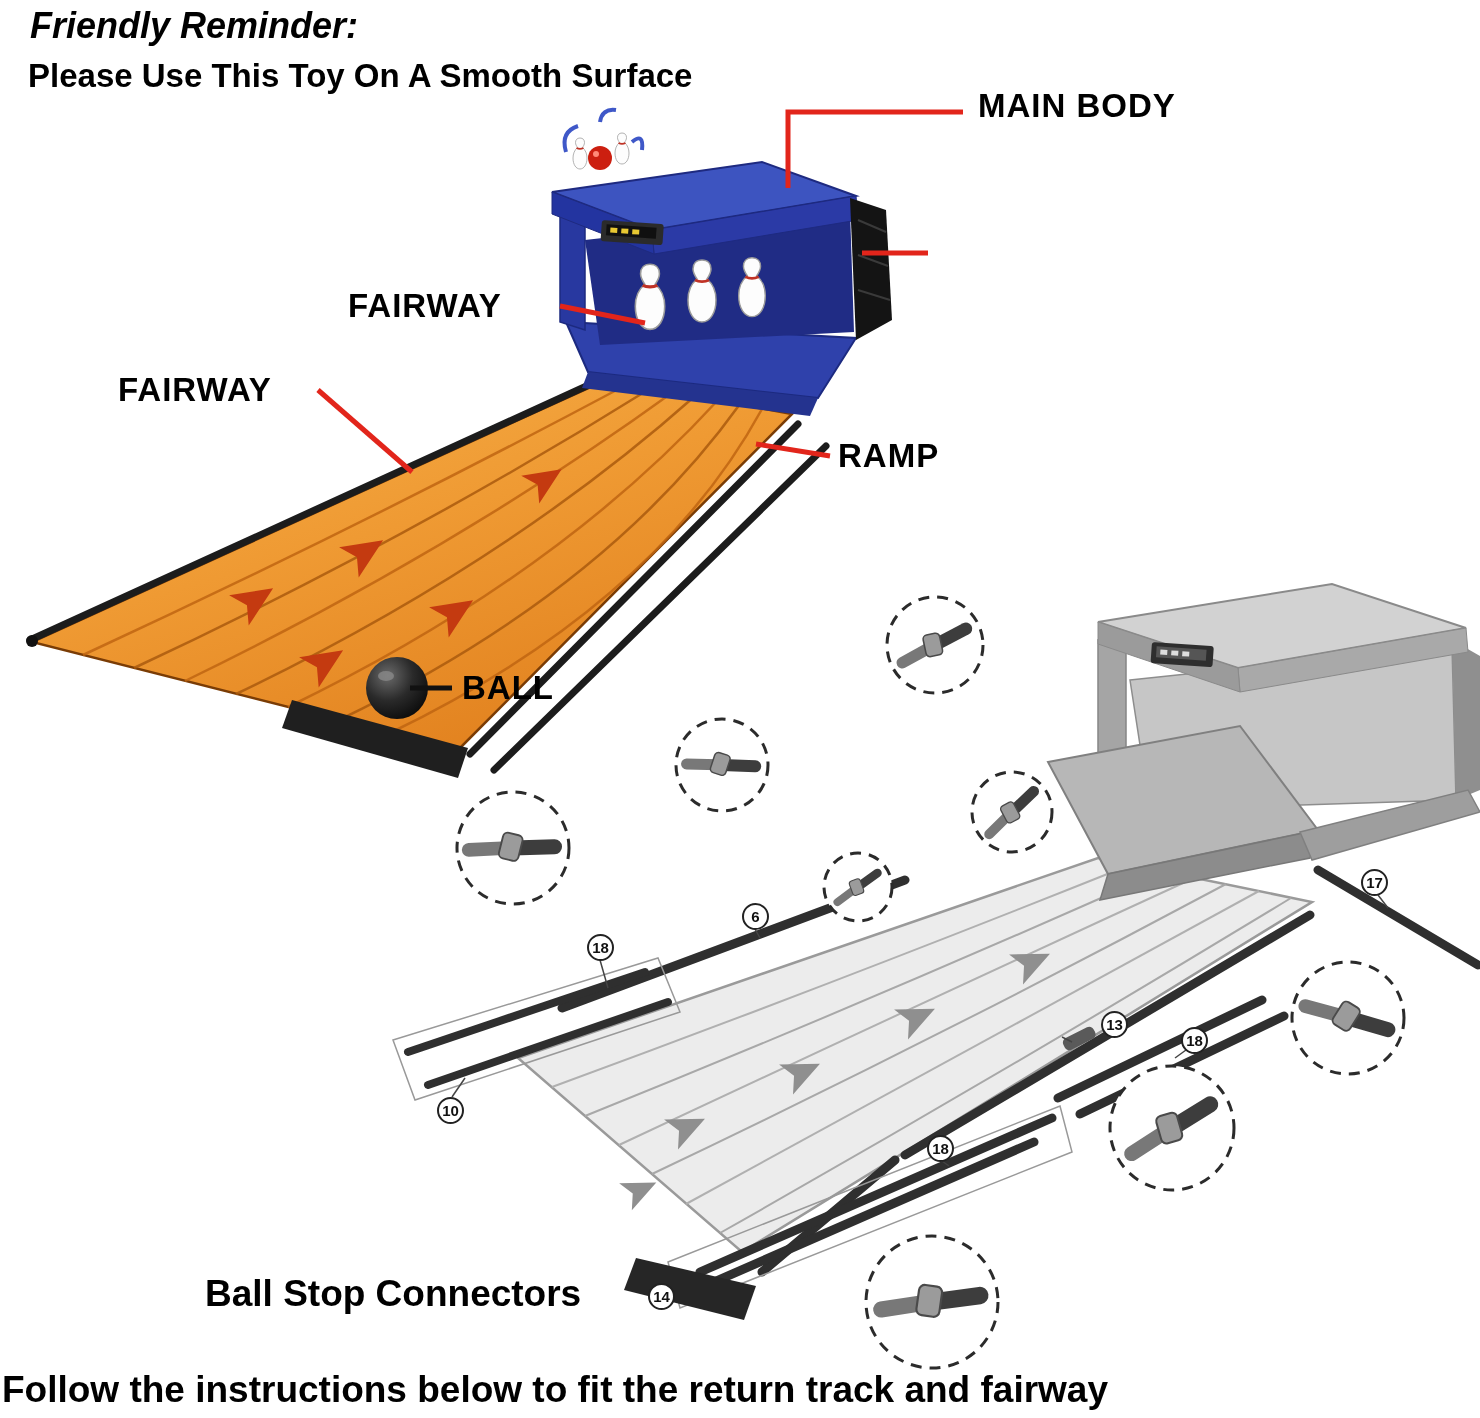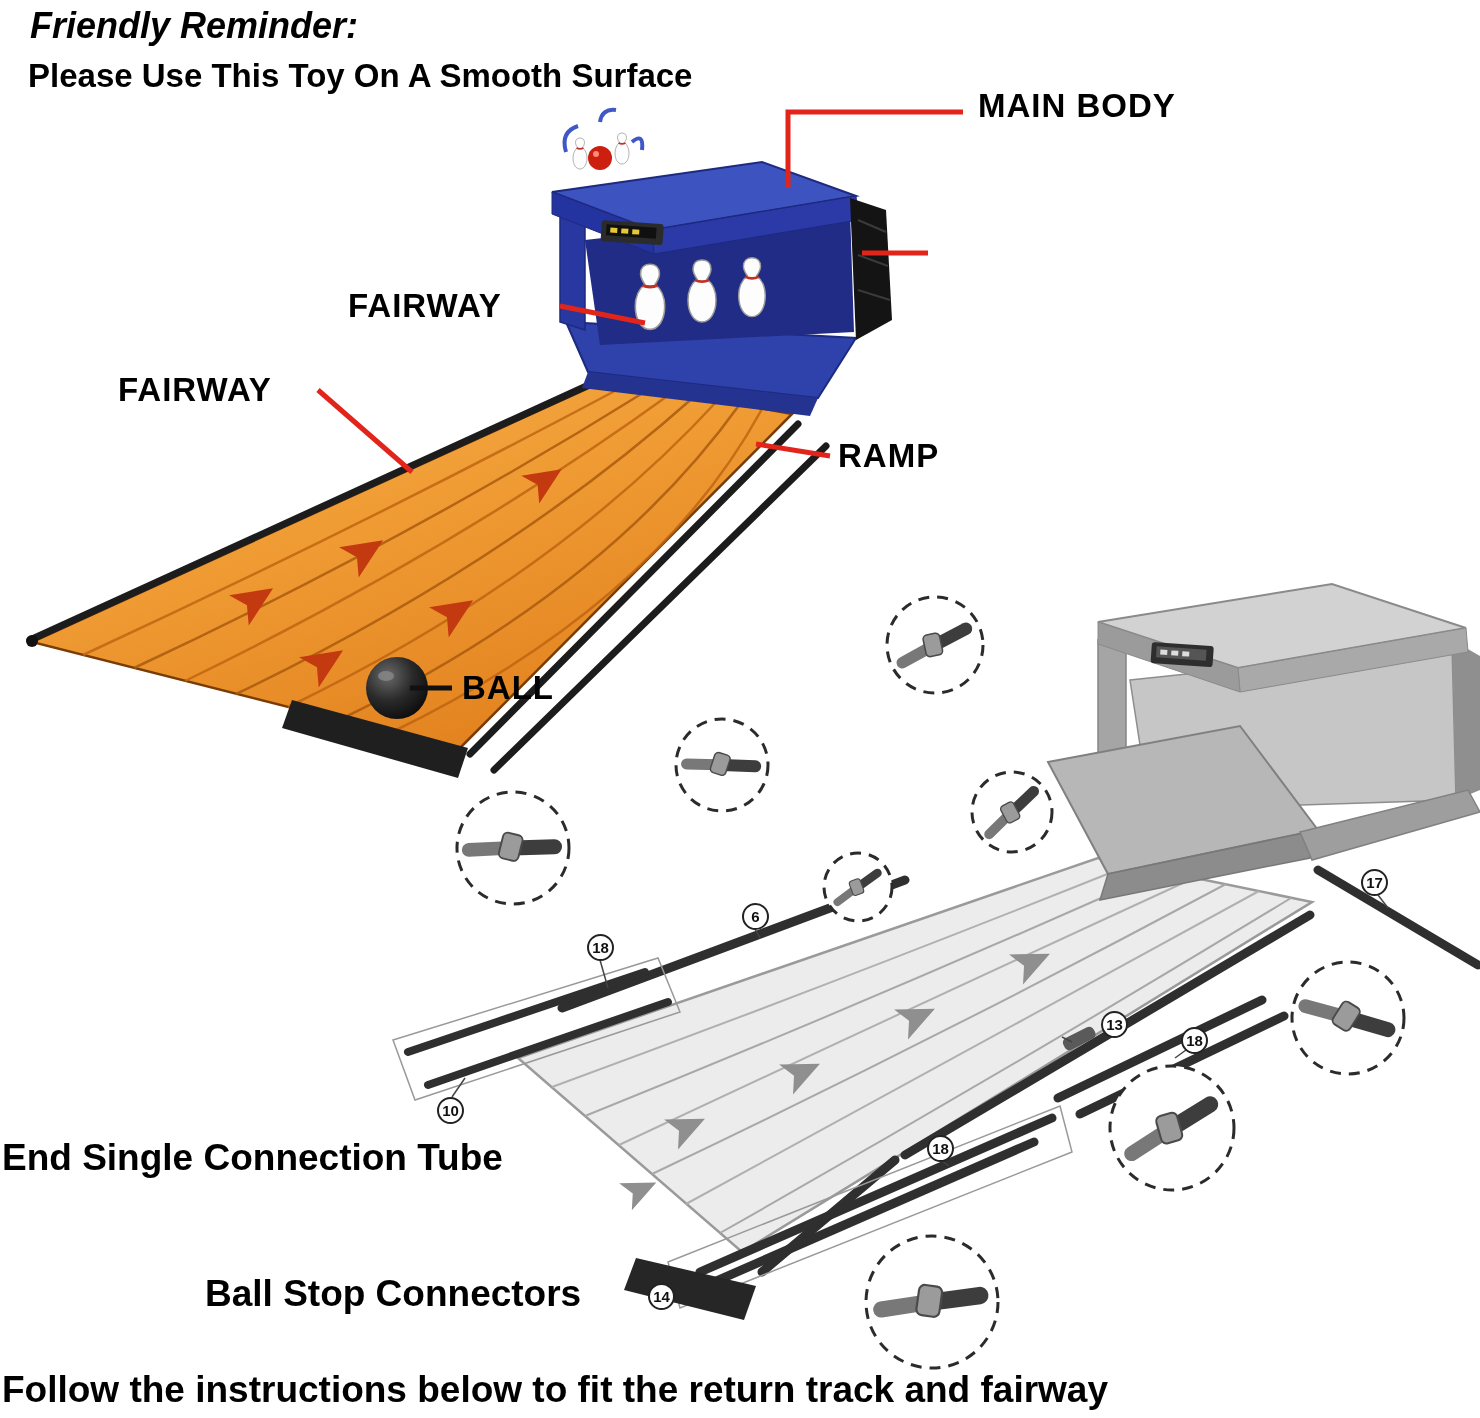--- a/index.html
+++ b/index.html
@@ -240,21 +240,20 @@
 
   <div class="txt h1" style="left:30px;top:6px;">Friendly Reminder:</div>
   <div class="txt h2" style="left:28px;top:58px;">Please Use This Toy On A Smooth Surface</div>
 
   <div class="txt plabel" style="left:978px;top:88px;">MAIN BODY</div>
   <div class="txt plabel" style="left:348px;top:288px;">FAIRWAY</div>
   <div class="txt plabel" style="left:118px;top:372px;">FAIRWAY</div>
   <div class="txt plabel" style="left:838px;top:438px;">RAMP</div>
   <div class="txt plabel" style="left:462px;top:670px;">BALL</div>
 
-  <div class="txt bigline" style="left:2px;top:1138px;">End Single Connection Tube</div>
   <div class="txt bigline" style="left:205px;top:1274px;">Ball Stop Connectors</div>
   <div class="txt bigline" style="left:2px;top:1370px;">Follow the instructions below to fit the return track and fairway</div>
 
   <div class="callout" style="left:742px;top:903px;">6</div>
   <div class="callout" style="left:587px;top:934px;">18</div>
   <div class="callout" style="left:437px;top:1097px;">10</div>
   <div class="callout" style="left:1101px;top:1011px;">13</div>
   <div class="callout" style="left:1181px;top:1027px;">18</div>
   <div class="callout" style="left:1361px;top:869px;">17</div>
   <div class="callout" style="left:927px;top:1135px;">18</div>

